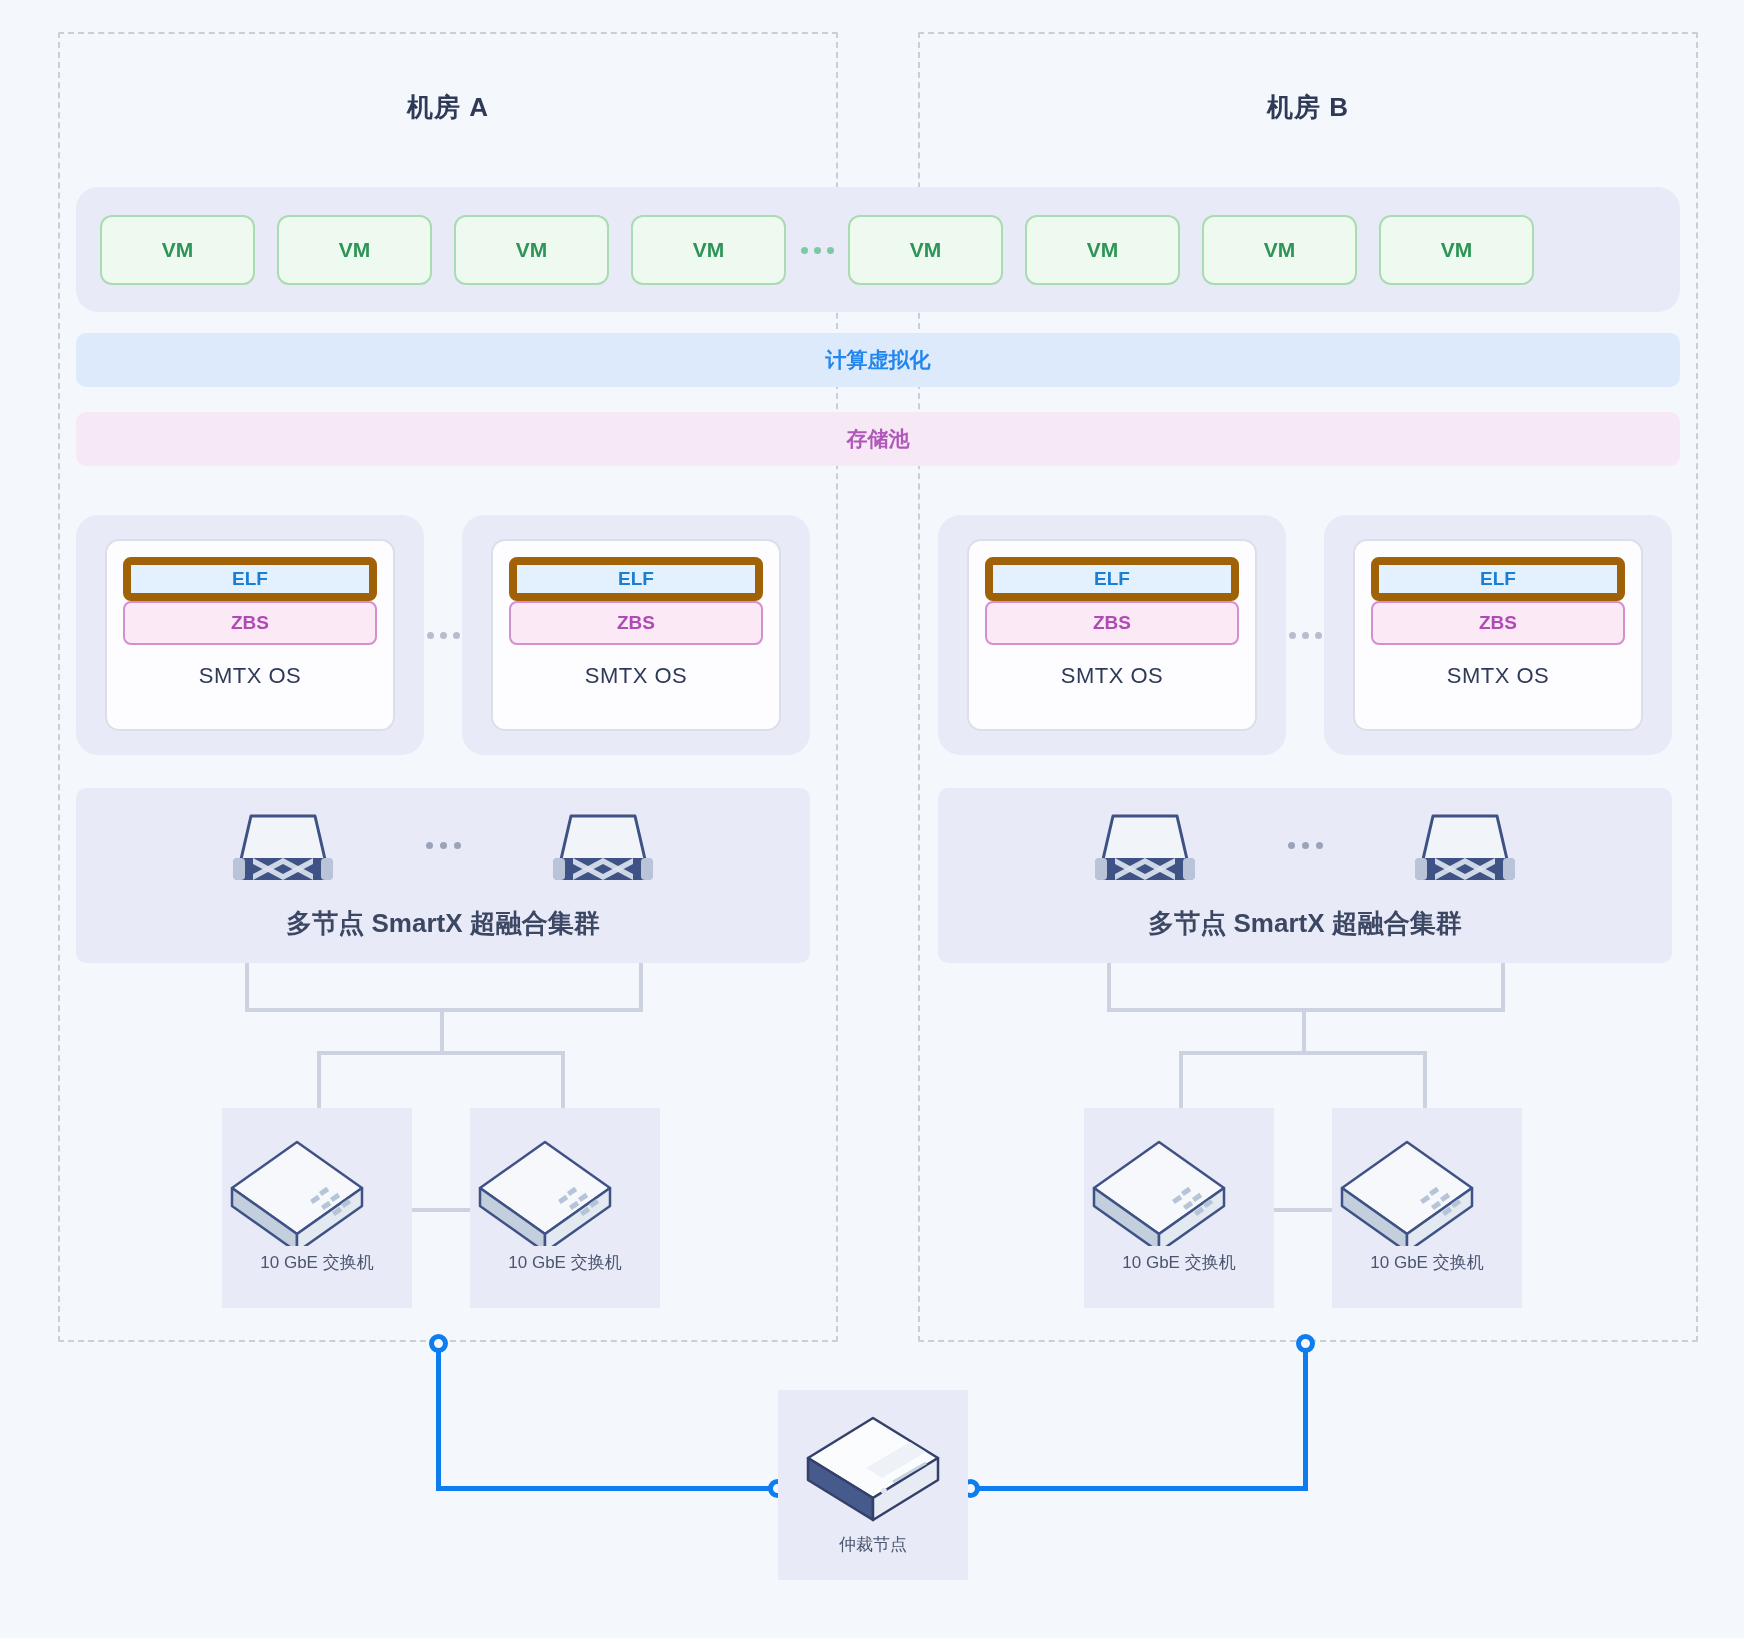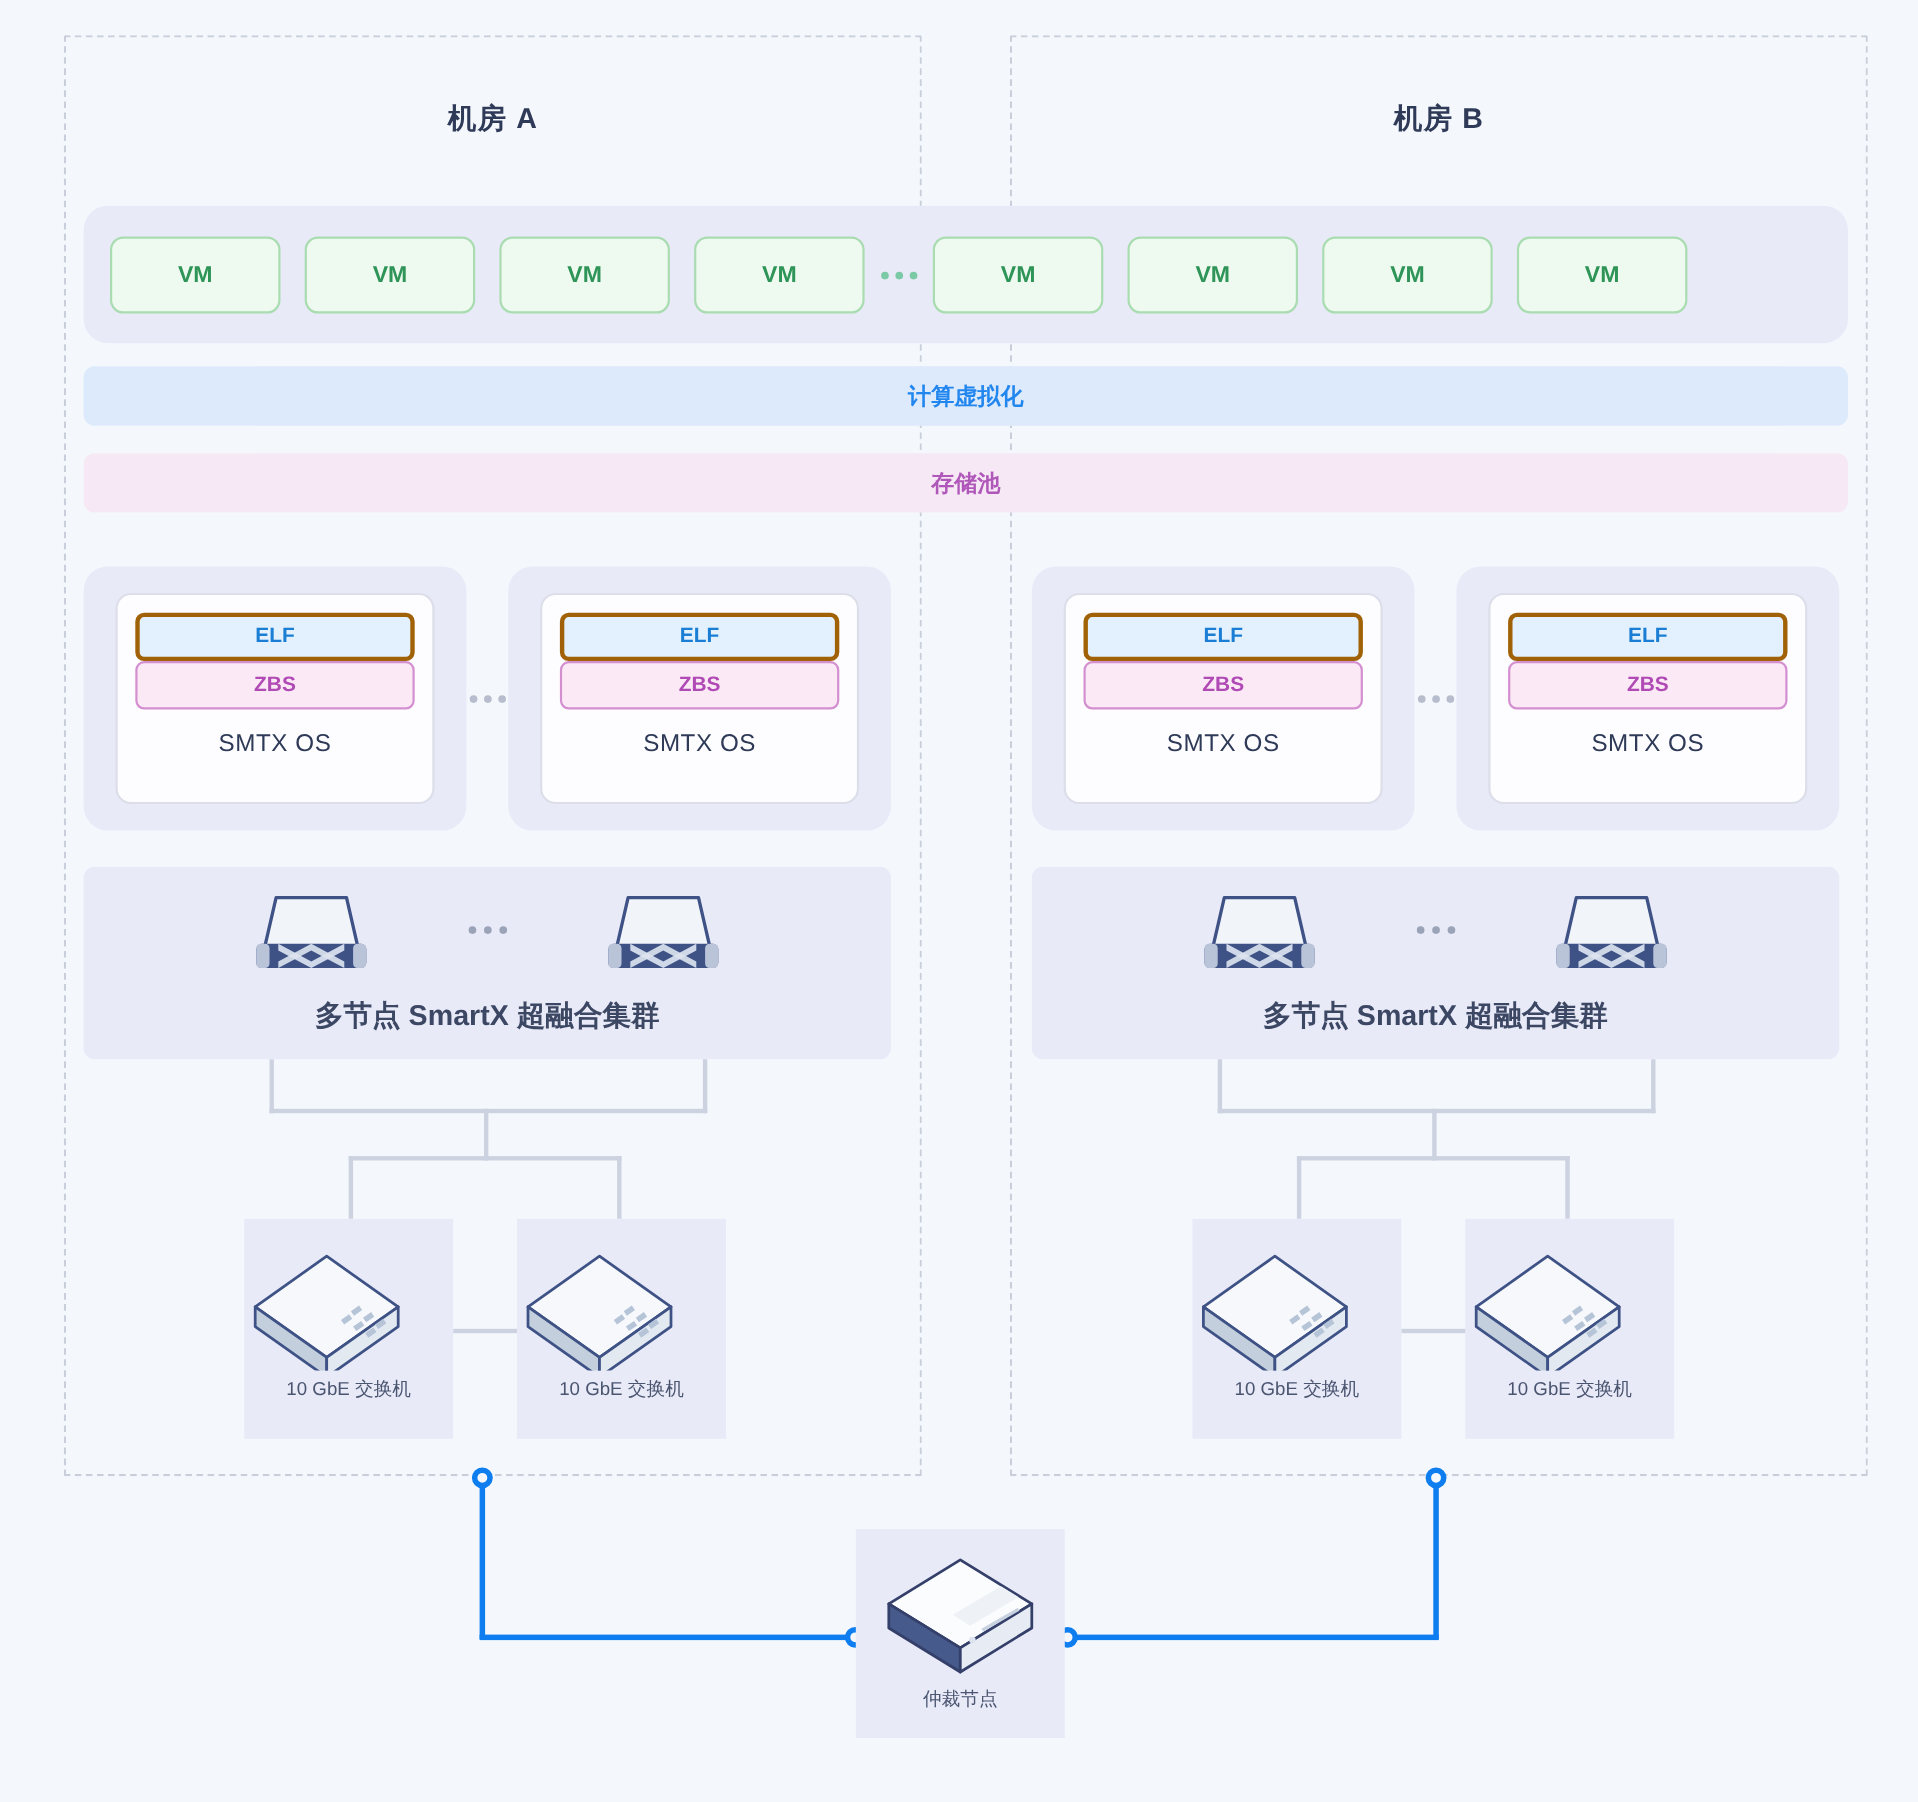--- a/index.html
+++ b/index.html
@@ -99,21 +99,21 @@
     border-radius:14px;
     box-sizing:border-box;
     padding:16px 16px 0 16px;
   }
   .sub-box{
     height:44px;border-radius:8px;
     display:flex;align-items:center;justify-content:center;
     font-size:19px;font-weight:bold;
     box-sizing:border-box;
   }
-  .elf-box{background:#e3f0fd;border:4px solid #a16207;color:#1a7fd4;}
+  .elf-box{background:#e3f0fd;border:8px solid #a16207;color:#1a7fd4;}
   .zbs-box{background:#fbe9f5;border:2px solid #d48fd0;color:#b04ab5;margin-top:0;}
   .smtx-label{
     text-align:center;
     font-size:22px;
     color:#2e3a57;
     margin-top:18px;
     letter-spacing:.5px;
   }
   .node-dots{
     position:absolute;

